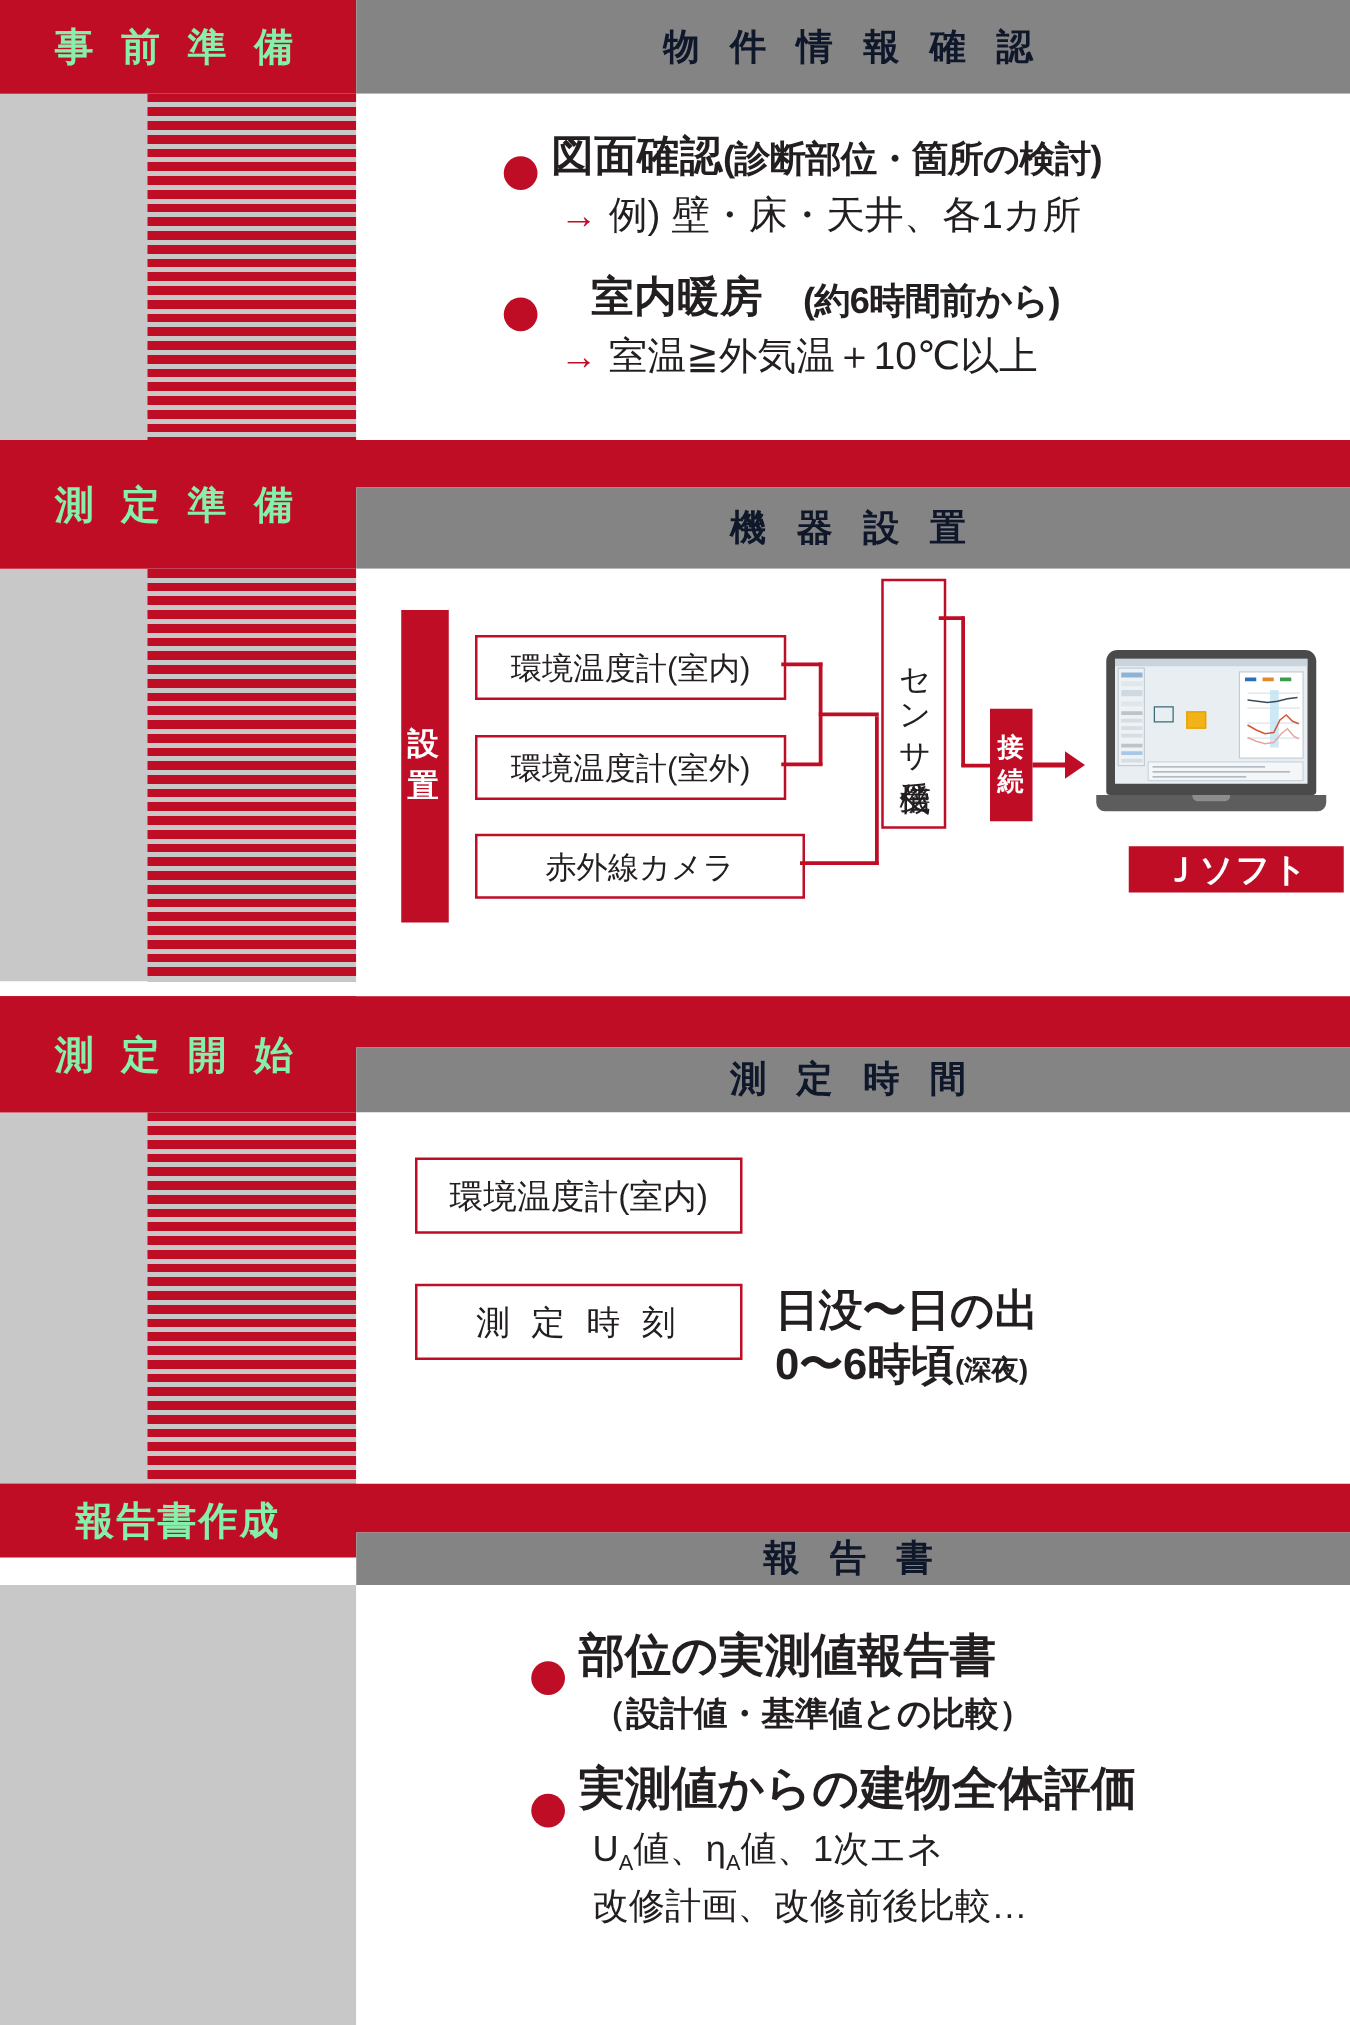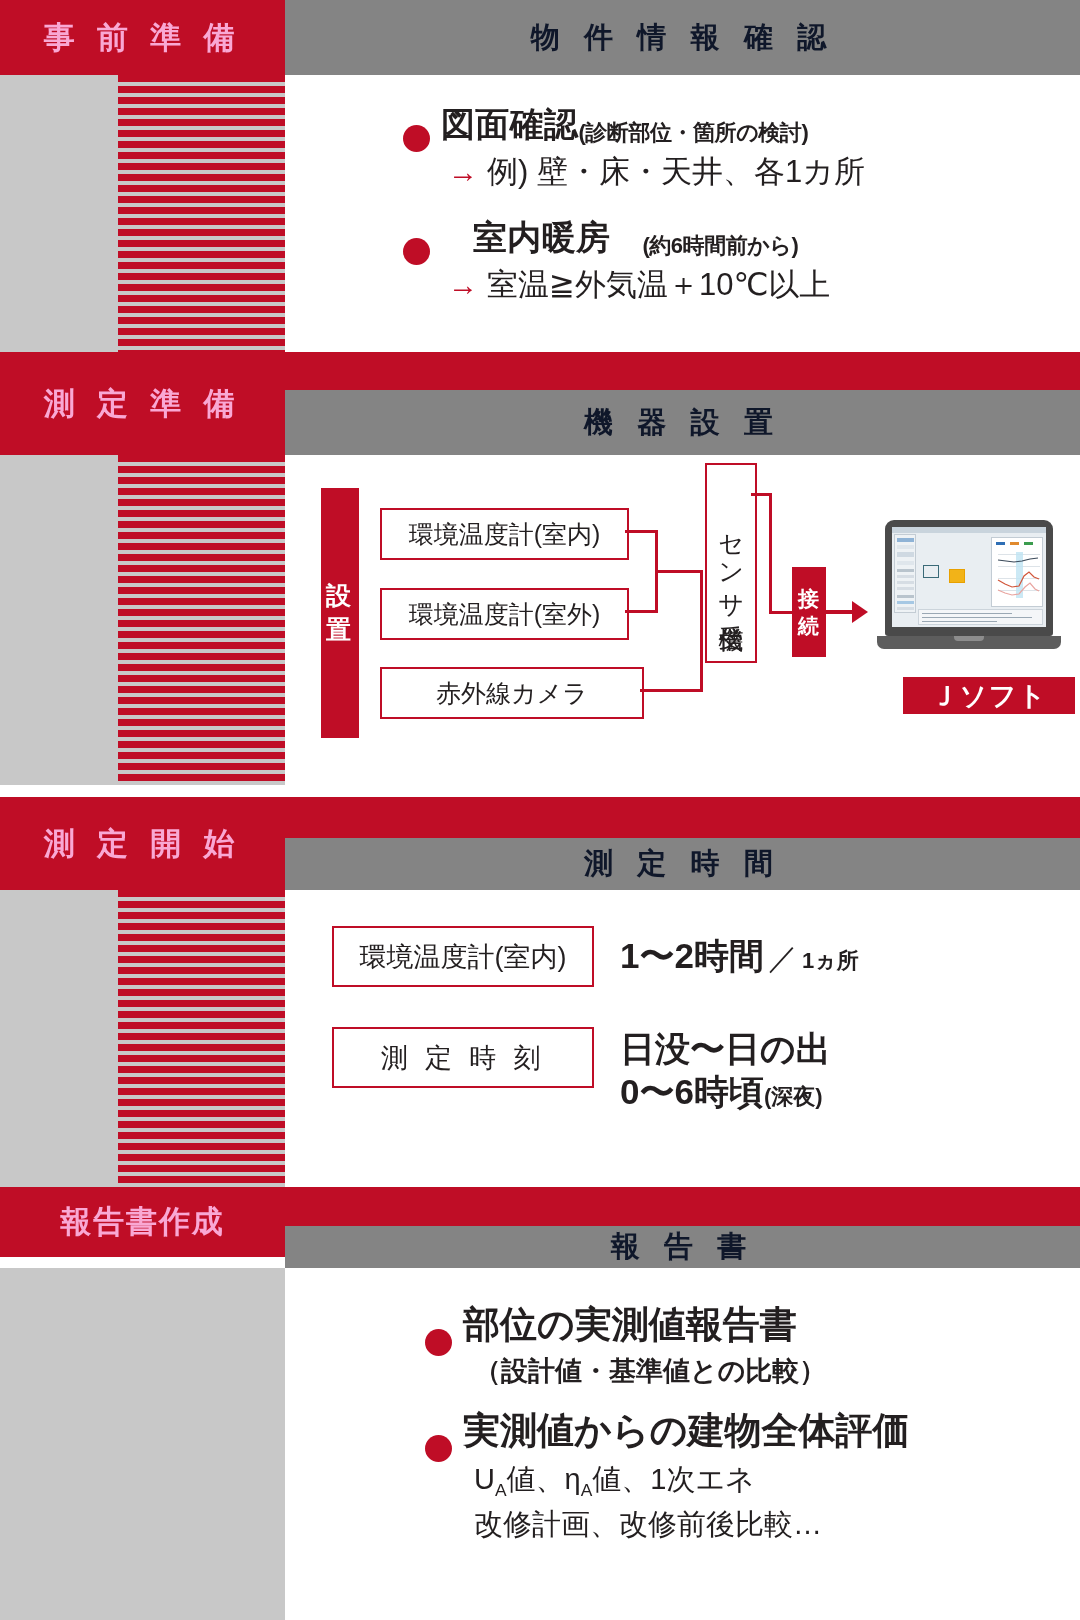--- a/index.html
+++ b/index.html
@@ -26,21 +26,21 @@
         #bf0d26 0px, #bf0d26 7px,
         #c8c8c8 7px, #c8c8c8 11px);
   }
 
   
   .stage-band{
     position:absolute;left:0;width:1080px;background:#bf0d26;
   }
   .stage-label{
     position:absolute;left:0;width:285px;background:#bf0d26;
-    color:#f9a8d4;font-weight:bold;
+    color:#86efac;font-weight:bold;
     display:flex;align-items:center;justify-content:center;
     letter-spacing:.22em;
     font-size:31px;
     white-space:nowrap;
   }
 
   
   .sec-header{
     position:absolute;left:285px;width:795px;background:#848484;
     color:#0f172a;font-weight:bold;font-size:29px;
@@ -52,21 +52,21 @@
   
   .sec-body{position:absolute;left:285px;width:795px;background:#ffffff;}
 
   
   .bullet-row{display:flex;align-items:flex-end;}
   .dot{
     width:27px;height:27px;border-radius:50%;background:#bf0d26;
     flex:0 0 auto;margin-right:11px;position:relative;top:4px;
   }
   .b-main{font-size:34px;font-weight:bold;letter-spacing:.01em;white-space:nowrap;}
-  .b-sub{font-size:22px;font-weight:bold;letter-spacing:-.02em;white-space:nowrap;}
+  .b-sub{font-size:29px;font-weight:bold;letter-spacing:-.02em;white-space:nowrap;}
   .arrow-row{display:flex;align-items:baseline;white-space:nowrap;}
   .arrow-glyph{color:#bf0d26;font-size:30px;font-weight:bold;margin-right:9px;}
   .arrow-text{font-size:31px;white-space:nowrap;}
 
   
   #flow{position:absolute;left:285px;top:455px;width:795px;height:330px;}
 
   .setti-bar{
     position:absolute;background:#bf0d26;color:#ffffff;
     font-weight:bold;font-size:25px;
@@ -315,43 +315,40 @@
   <div class="sec-header" style="top:838px;height:52px;">
     <span>測 定 時 間</span>
   </div>
 
   <div class="sec-body" style="top:890px;height:297px;">
 
     <div class="m-row" style="left:47px;top:36px;">
       <div class="m-tag" style="width:262px;height:61px;">
         <span>環境温度計(室内)</span>
       </div>
-      <div class="m-val">
-        <span>1〜2時間</span><span class="slash">／</span><span class="sm">1ヵ所</span>
-      </div>
     </div>
 
     <div class="m-row" style="left:47px;top:137px;align-items:flex-start;">
       <div class="m-tag" style="width:262px;height:61px;letter-spacing:.18em;">
         <span>測 定 時 刻</span>
       </div>
       <div style="margin-left:26px;line-height:1.24;">
         <div class="m-val" style="margin-left:0;">日没〜日の出</div>
         <div class="m-val" style="margin-left:0;">
           <span>0〜6時頃</span><span class="sm">(深夜)</span>
         </div>
       </div>
     </div>
   </div>
 
   <div class="stage-band" style="top:1187px;height:39px;"></div>
 
   <div class="gray-rail" style="top:1268px;height:352px;"></div>
 
-  <div class="stage-label" style="top:1187px;height:70px;letter-spacing:.06em;">
+  <div class="stage-label" style="top:1187px;height:59px;letter-spacing:.06em;">
     <span>報告書作成</span>
   </div>
 
   <div class="sec-header" style="top:1226px;height:42px;">
     <span>報 告 書</span>
   </div>
 
   <div class="sec-body" style="top:1268px;height:352px;">
     <div class="bullet-row" style="position:absolute;left:140px;top:32px;">
       <span class="dot" style="top:6px;"></span>

